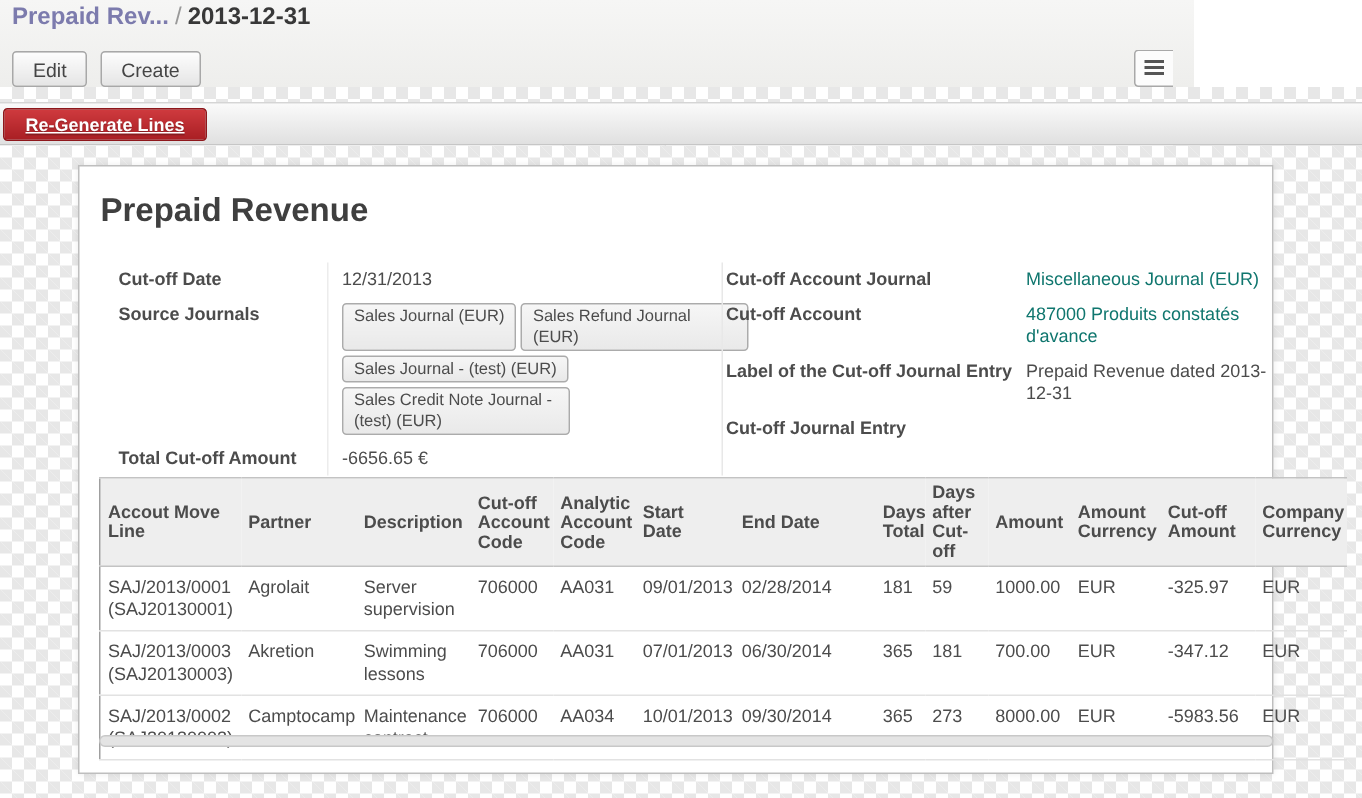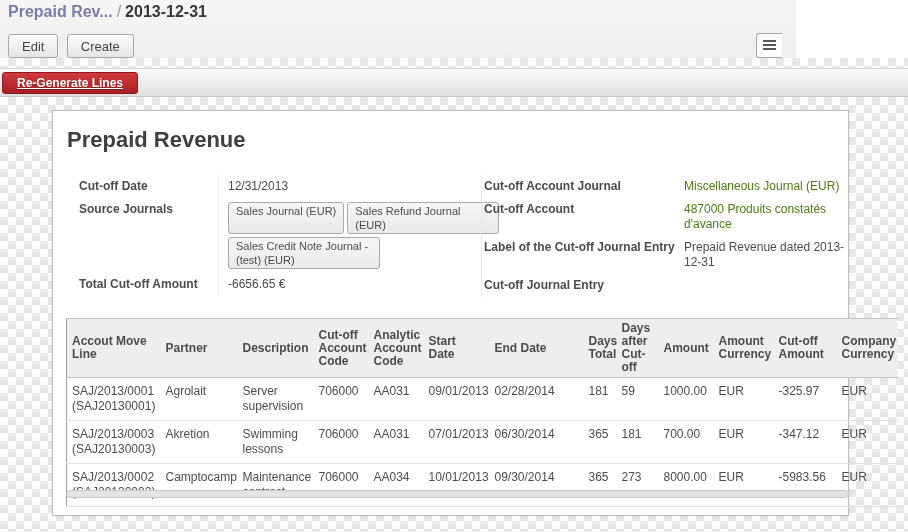--- a/index.html
+++ b/index.html
@@ -74,21 +74,21 @@
   .sheet h1 { position:absolute; left:14px; top:16px; font-size:22px; color:#3f3f3f; }
 
   .form { position:absolute; left:14px; top:64px; width:770px; display:flex;margin-left:12px; }
   .group { display:grid; align-content:start; }
   .group-left  { width:402px; grid-template-columns:139px 1fr; }
   .group-right { width:368px; grid-template-columns:200px 1fr;
      border-left:1px solid #e8e8e8; padding-left:2px; margin-left:0; }
   .group-left .fval { border-left:1px solid #ececec; padding-left:9px; }
   .flabel { font-weight:bold; padding:4px 4px 4px 0; min-height:23px; }
   .fval { padding:4px 0; min-height:23px; line-height:15px; }
-  .fval.link { color:#4d7c0f; cursor:pointer; }
+  .fval.link { color:#0f766e; cursor:pointer; }
   .group-right .fval { padding-left:0; }
   .tags { display:flex; flex-wrap:wrap; gap:3px; width:285px; }
   .tag { background:linear-gradient(#f6f6f6,#e9e9e9); border:1px solid #ababab;
     border-radius:3px; padding:1px 7px; font-size:11px; color:#4c4c4c;
     max-width:152px; line-height:14px; }
 
   
   .lines { position:absolute; left:66px; top:221px; width:831px;
     border-collapse:collapse; table-layout:fixed; font-size:12px; color:#4c4c4c;
     border-left:1px solid #9f9f9f; }
@@ -139,20 +139,21 @@
       <h1>Prepaid Revenue</h1>
       <div class="form">
         <div class="group group-left" id="group-left">
             <div class="flabel">Cut-off Date</div>
             <div class="fval">12/31/2013</div>
             <div class="flabel">Source Journals</div>
             <div class="fval">
               <div class="tags">
                 <span class="tag">Sales Journal (EUR)</span>
                 <span class="tag">Sales Refund Journal (EUR)</span>
+                <span class="tag">Sales Journal - (test) (EUR)</span>
                 <span class="tag">Sales Credit Note Journal - (test) (EUR)</span>
               </div>
             </div>
             <div class="flabel">Total Cut-off Amount</div>
             <div class="fval">-6656.65 €</div>
           </div>
         <div class="group group-right" id="group-right">
             <div class="flabel">Cut-off Account Journal</div>
             <div class="fval link">Miscellaneous Journal (EUR)</div>
             <div class="flabel">Cut-off Account</div>

